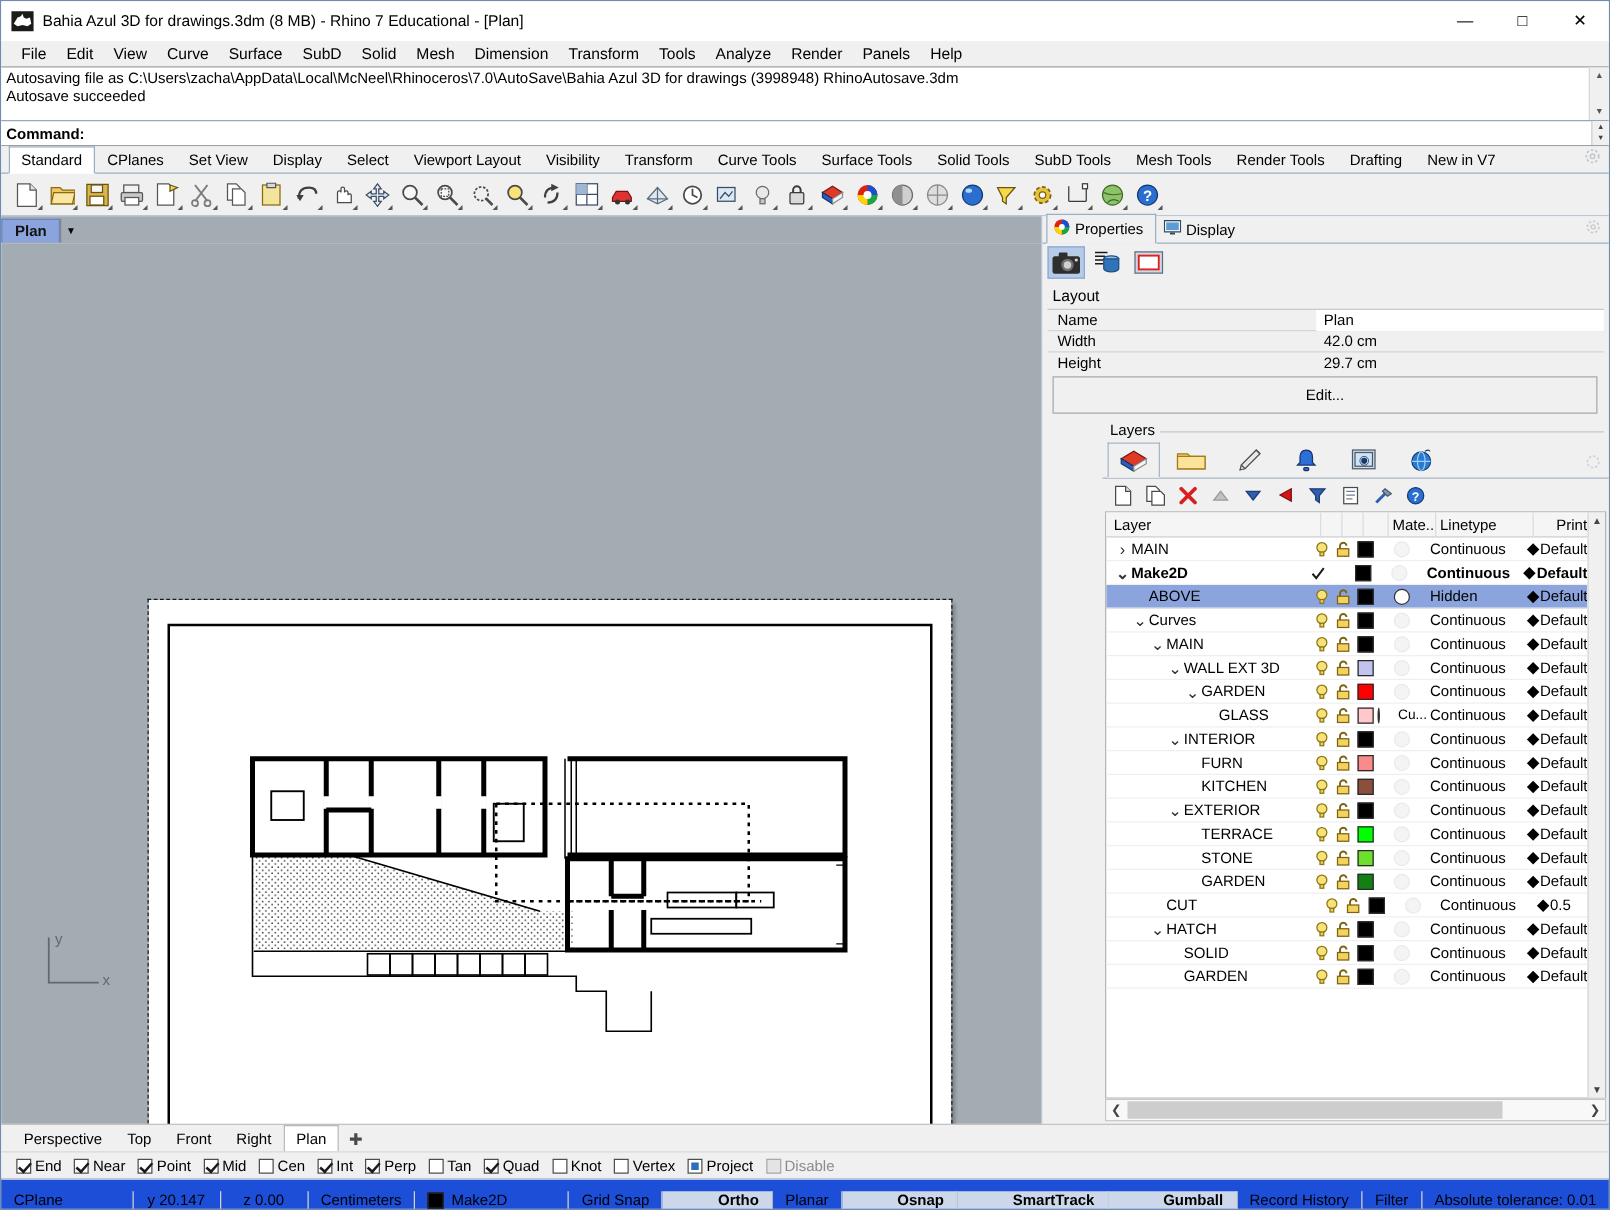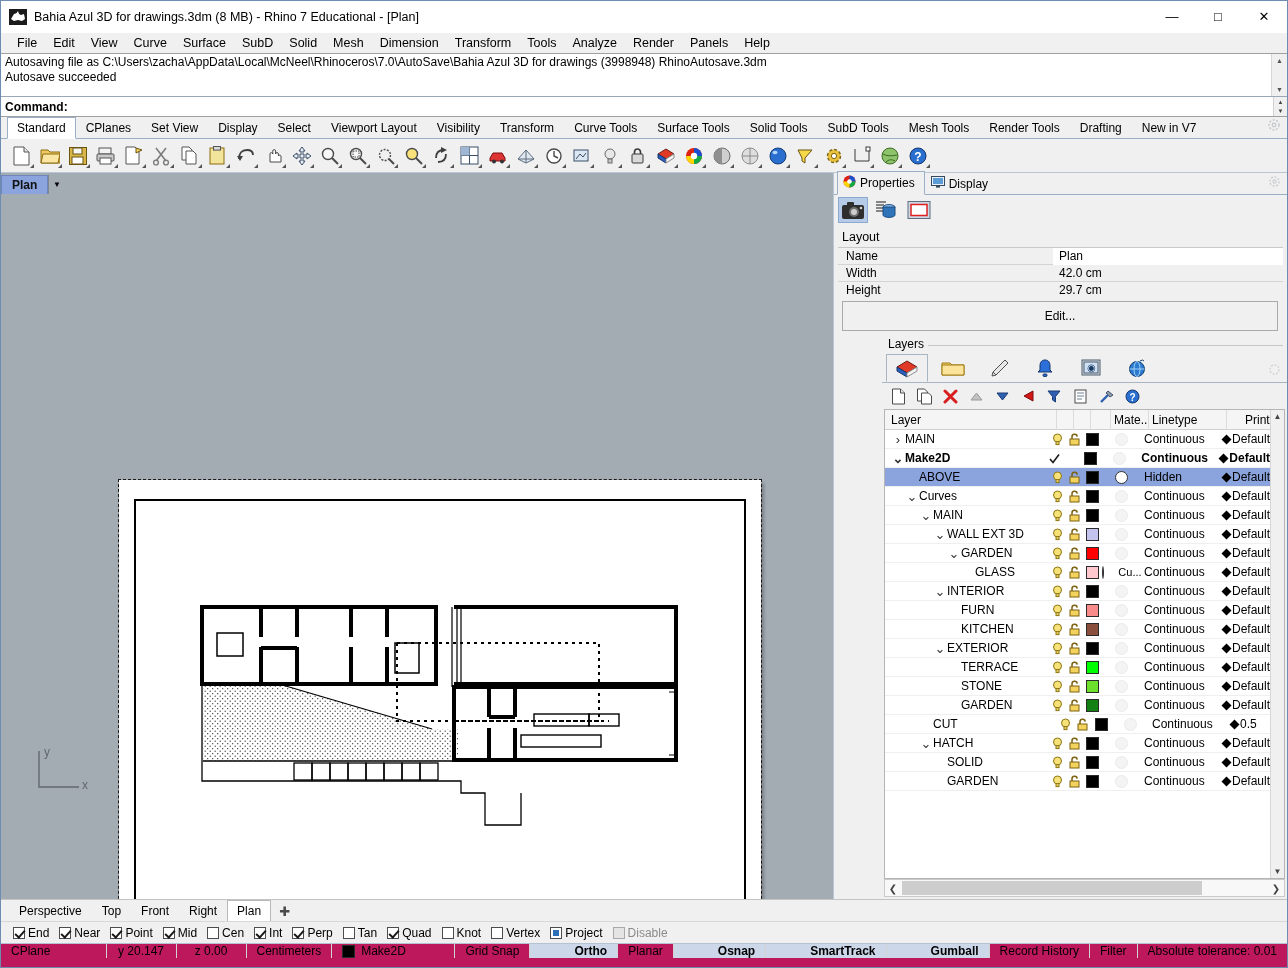--- a/index.html
+++ b/index.html
@@ -163,21 +163,21 @@
   .osnap { display:flex; align-items:center; gap:3px; font-size:12px; padding:0 4px; }
   .cb { width:12px; height:12px; border:1px solid #4d4d4d; background:#fff; position:relative;
         display:inline-block; flex:0 0 12px; }
   .cb.on:after { content:""; position:absolute; left:3px; top:0px; width:4px; height:8px;
                  border:solid #1a1a1a; border-width:0 2px 2px 0; transform:rotate(42deg); }
   .cb.sq { background:#fff; }
   .cb.sq:after { content:""; position:absolute; left:2px; top:2px; width:6px; height:6px; background:#2d6fb8; }
   .cb.dis { border-color:#a9a9a9; background:#e4e4e4; }
   .osnap.dis { color:#8b8b8b; }
 
-  .statusbar { flex:0 0 24px; display:flex; align-items:flex-start; background:#be185d;
+  .statusbar { flex:0 0 24px; display:flex; align-items:flex-end; background:#1d4ed8;
                border-top:1px solid #b5c2d0; font-size:12px; }
   .sb { display:flex; align-items:center; padding:0 10px; border-right:1px solid #d2d2d2;
         white-space:nowrap; }
   .sb.b { background:#ccd7ea; font-weight:bold;padding-left:44px; }
   .sb.cp { width:140px; }
   .sb.coord { width:90px; justify-content:center; }
   .sb.grow { flex:1; border-right:none; }
 </style>
 </head>
 <body>

